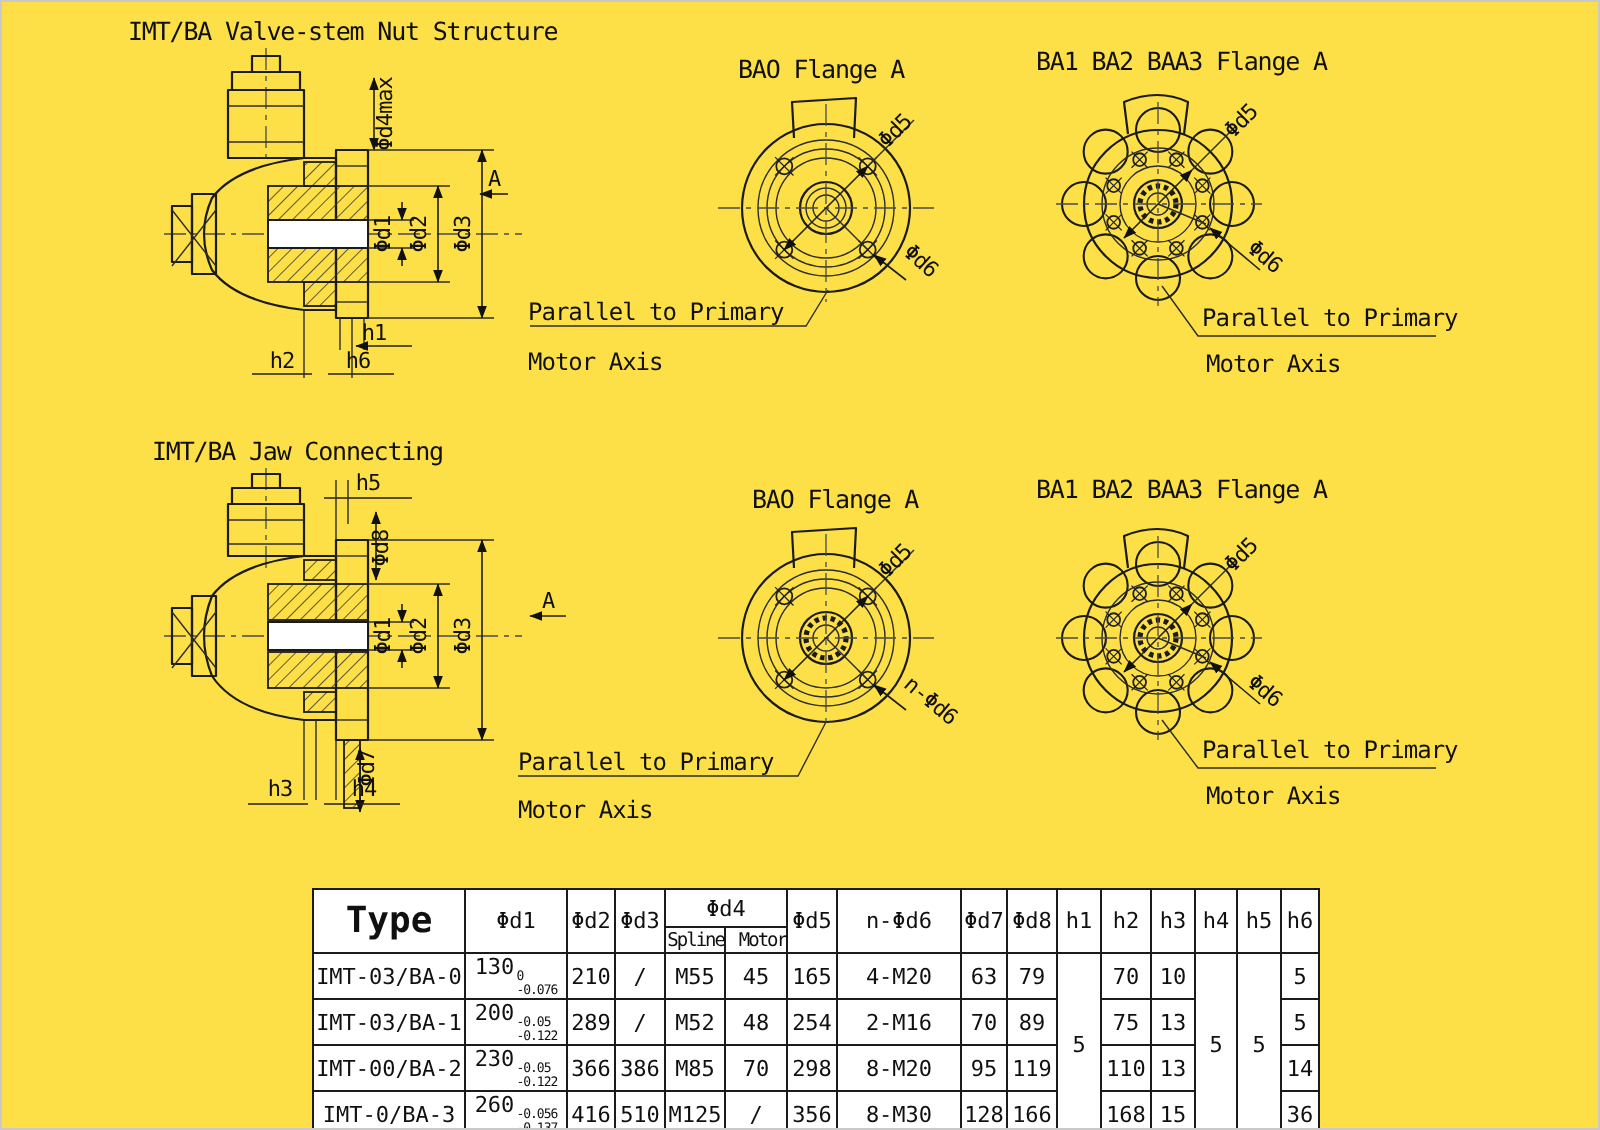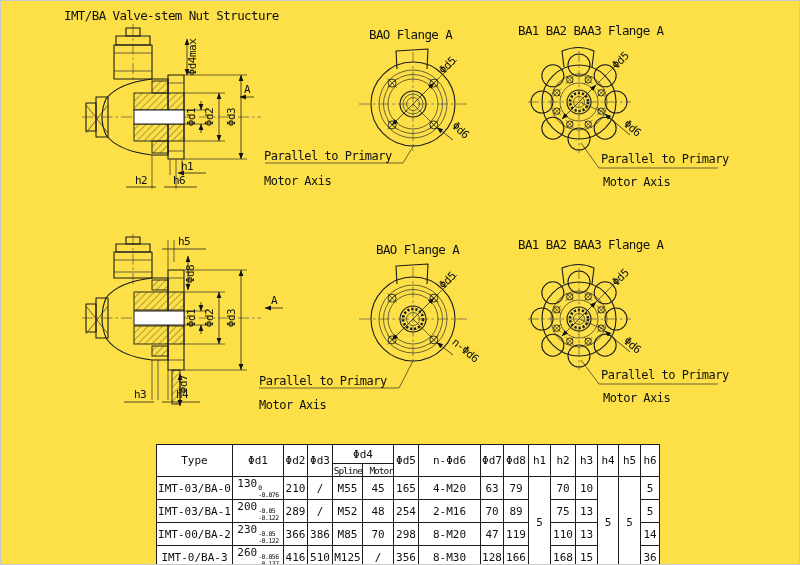--- a/index.html
+++ b/index.html
@@ -17,32 +17,33 @@
   .spline { fill:none; stroke:#1b1b1b; stroke-width:2.6; stroke-dasharray:2.2 1.9; }
   .hv { stroke:#1b1b1b; stroke-width:0.9; }
   .bore { fill:#ffffff; stroke:#1b1b1b; stroke-width:1; }
   text.lbl  { font-size:11px; fill:#101010; font-family:"DejaVu Sans Mono", monospace; letter-spacing:-0.5px; }
   text.note { font-size:12px; fill:#101010; font-family:"DejaVu Sans Mono", monospace; letter-spacing:-0.5px; }
   table.spec { position:absolute; left:155px; top:443px; width:503px; border-collapse:collapse; table-layout:fixed; background:#fff; }
   .spec th, .spec td { border:1px solid #1b1b1b; text-align:center; vertical-align:middle; font-weight:normal; padding:0; font-size:11px; white-space:nowrap; color:#101010; }
   .spec thead tr.h1r { height:19px; }
   .spec thead tr.h2r { height:13px; }
   .spec tbody tr { height:21px;margin-left:13px; }
-  .spec th.type-h { font-size:11px; }
+  .spec th.type-h { font-size:18px;font-weight:bold; }
   .spec th.sub { font-size:9.5px; letter-spacing:-1px;text-align:right; }
   .tol { display:inline-flex; flex-direction:column; align-items:flex-start; font-size:6.5px; line-height:7px; margin-left:1px; vertical-align:-3px; letter-spacing:-0.5px; }
 </style>
 </head>
 <body>
 
 <div class="sheet">
 
   <div class="title" style="left:63px;top:7px">IMT/BA Valve-stem Nut Structure</div>
   <div class="title" style="left:368px;top:26px">BAO Flange A</div>
   <div class="title" style="left:517px;top:22px">BA1 BA2 BAA3 Flange A</div>
+  <div class="title" style="left:75px;top:217px">IMT/BA Jaw Connecting</div>
   <div class="title" style="left:375px;top:241px">BAO Flange A</div>
   <div class="title" style="left:517px;top:236px">BA1 BA2 BAA3 Flange A</div>
 
   <svg class="draw" style="left:55px;top:22px" width="250" height="195" viewBox="0 0 250 195">
     <defs>
       <pattern id="hv" width="5" height="5" patternUnits="userSpaceOnUse" patternTransform="rotate(45)">
         <line x1="0" y1="0" x2="0" y2="5" stroke="#333" stroke-width="0.8"></line>
       </pattern>
       <marker id="av" viewBox="0 0 10 10" refX="8.5" refY="5" markerWidth="9" markerHeight="9" orient="auto-start-reverse">
         <path d="M0,1.6 L9,5 L0,8.4 Z" fill="#111"></path>
@@ -476,21 +477,21 @@
         <td><span>230</span><span class="tol">
               <span>-0.05</span>
               <span>-0.122</span>
             </span></td>
         <td>366</td>
         <td>386</td>
         <td>M85</td>
         <td>70</td>
         <td>298</td>
         <td>8-M20</td>
-        <td>47</td>
+        <td>95</td>
         <td>119</td>
         <td>110</td>
         <td>13</td>
         <td>14</td>
       </tr>
       <tr>
         <td>IMT-0/BA-3</td>
         <td><span>260</span><span class="tol">
               <span>-0.056</span>
               <span>-0.137</span>

